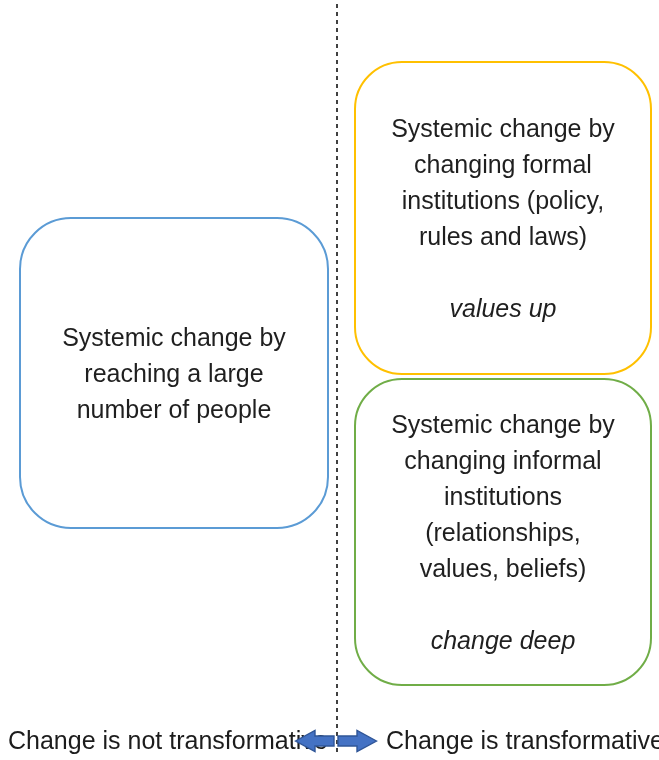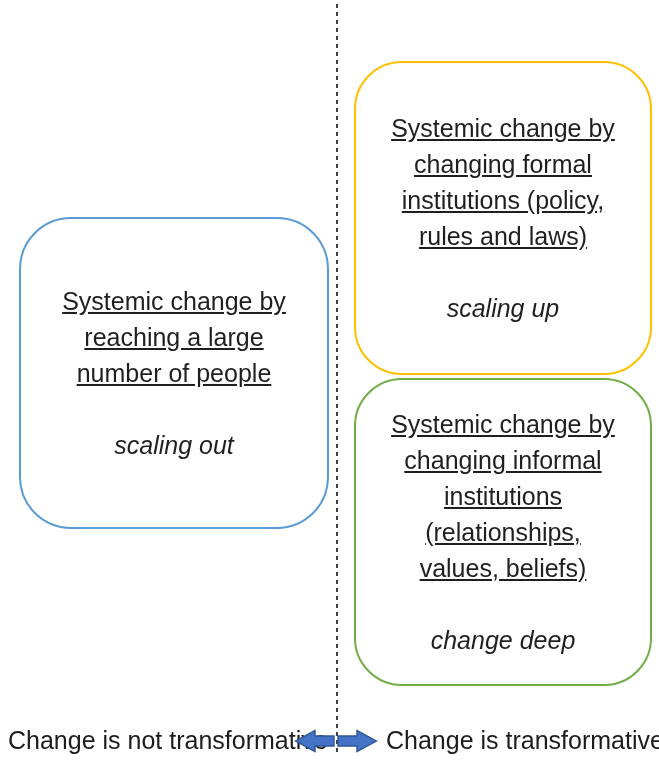--- a/index.html
+++ b/index.html
@@ -56,21 +56,20 @@
   .box-green {
     left: 354px;
     top: 378px;
     width: 298px;
     height: 308px;
     border: 2.5px solid #70AD47;
     border-radius: 48px;
   }
   .box-text {
     white-space: pre-line;
-    text-decoration: underline;
   }
   .box-label {
     font-style: italic;
   }
   .axis-label {
     position: absolute;
     font-size: 25px;
     line-height: 30px;
     color: #1c1c1c;
     white-space: nowrap;
@@ -95,29 +94,28 @@
 <body>
 
 <div class="canvas">
 
   <div class="divider"></div>
 
   <div class="box box-blue">
     <div class="box-text">Systemic change by
 reaching a large
 number of people</div>
-    <div class="box-label">scaling out</div>
   </div>
 
   <div class="box box-yellow">
     <div class="box-text">Systemic change by
 changing formal
 institutions (policy,
 rules and laws)</div>
-    <div class="box-label">scaling up</div>
+    <div class="box-label">values up</div>
   </div>
 
   <div class="box box-green">
     <div class="box-text">Systemic change by
 changing informal
 institutions
 (relationships,
 values, beliefs)</div>
     <div class="box-label">change deep</div>
   </div>

